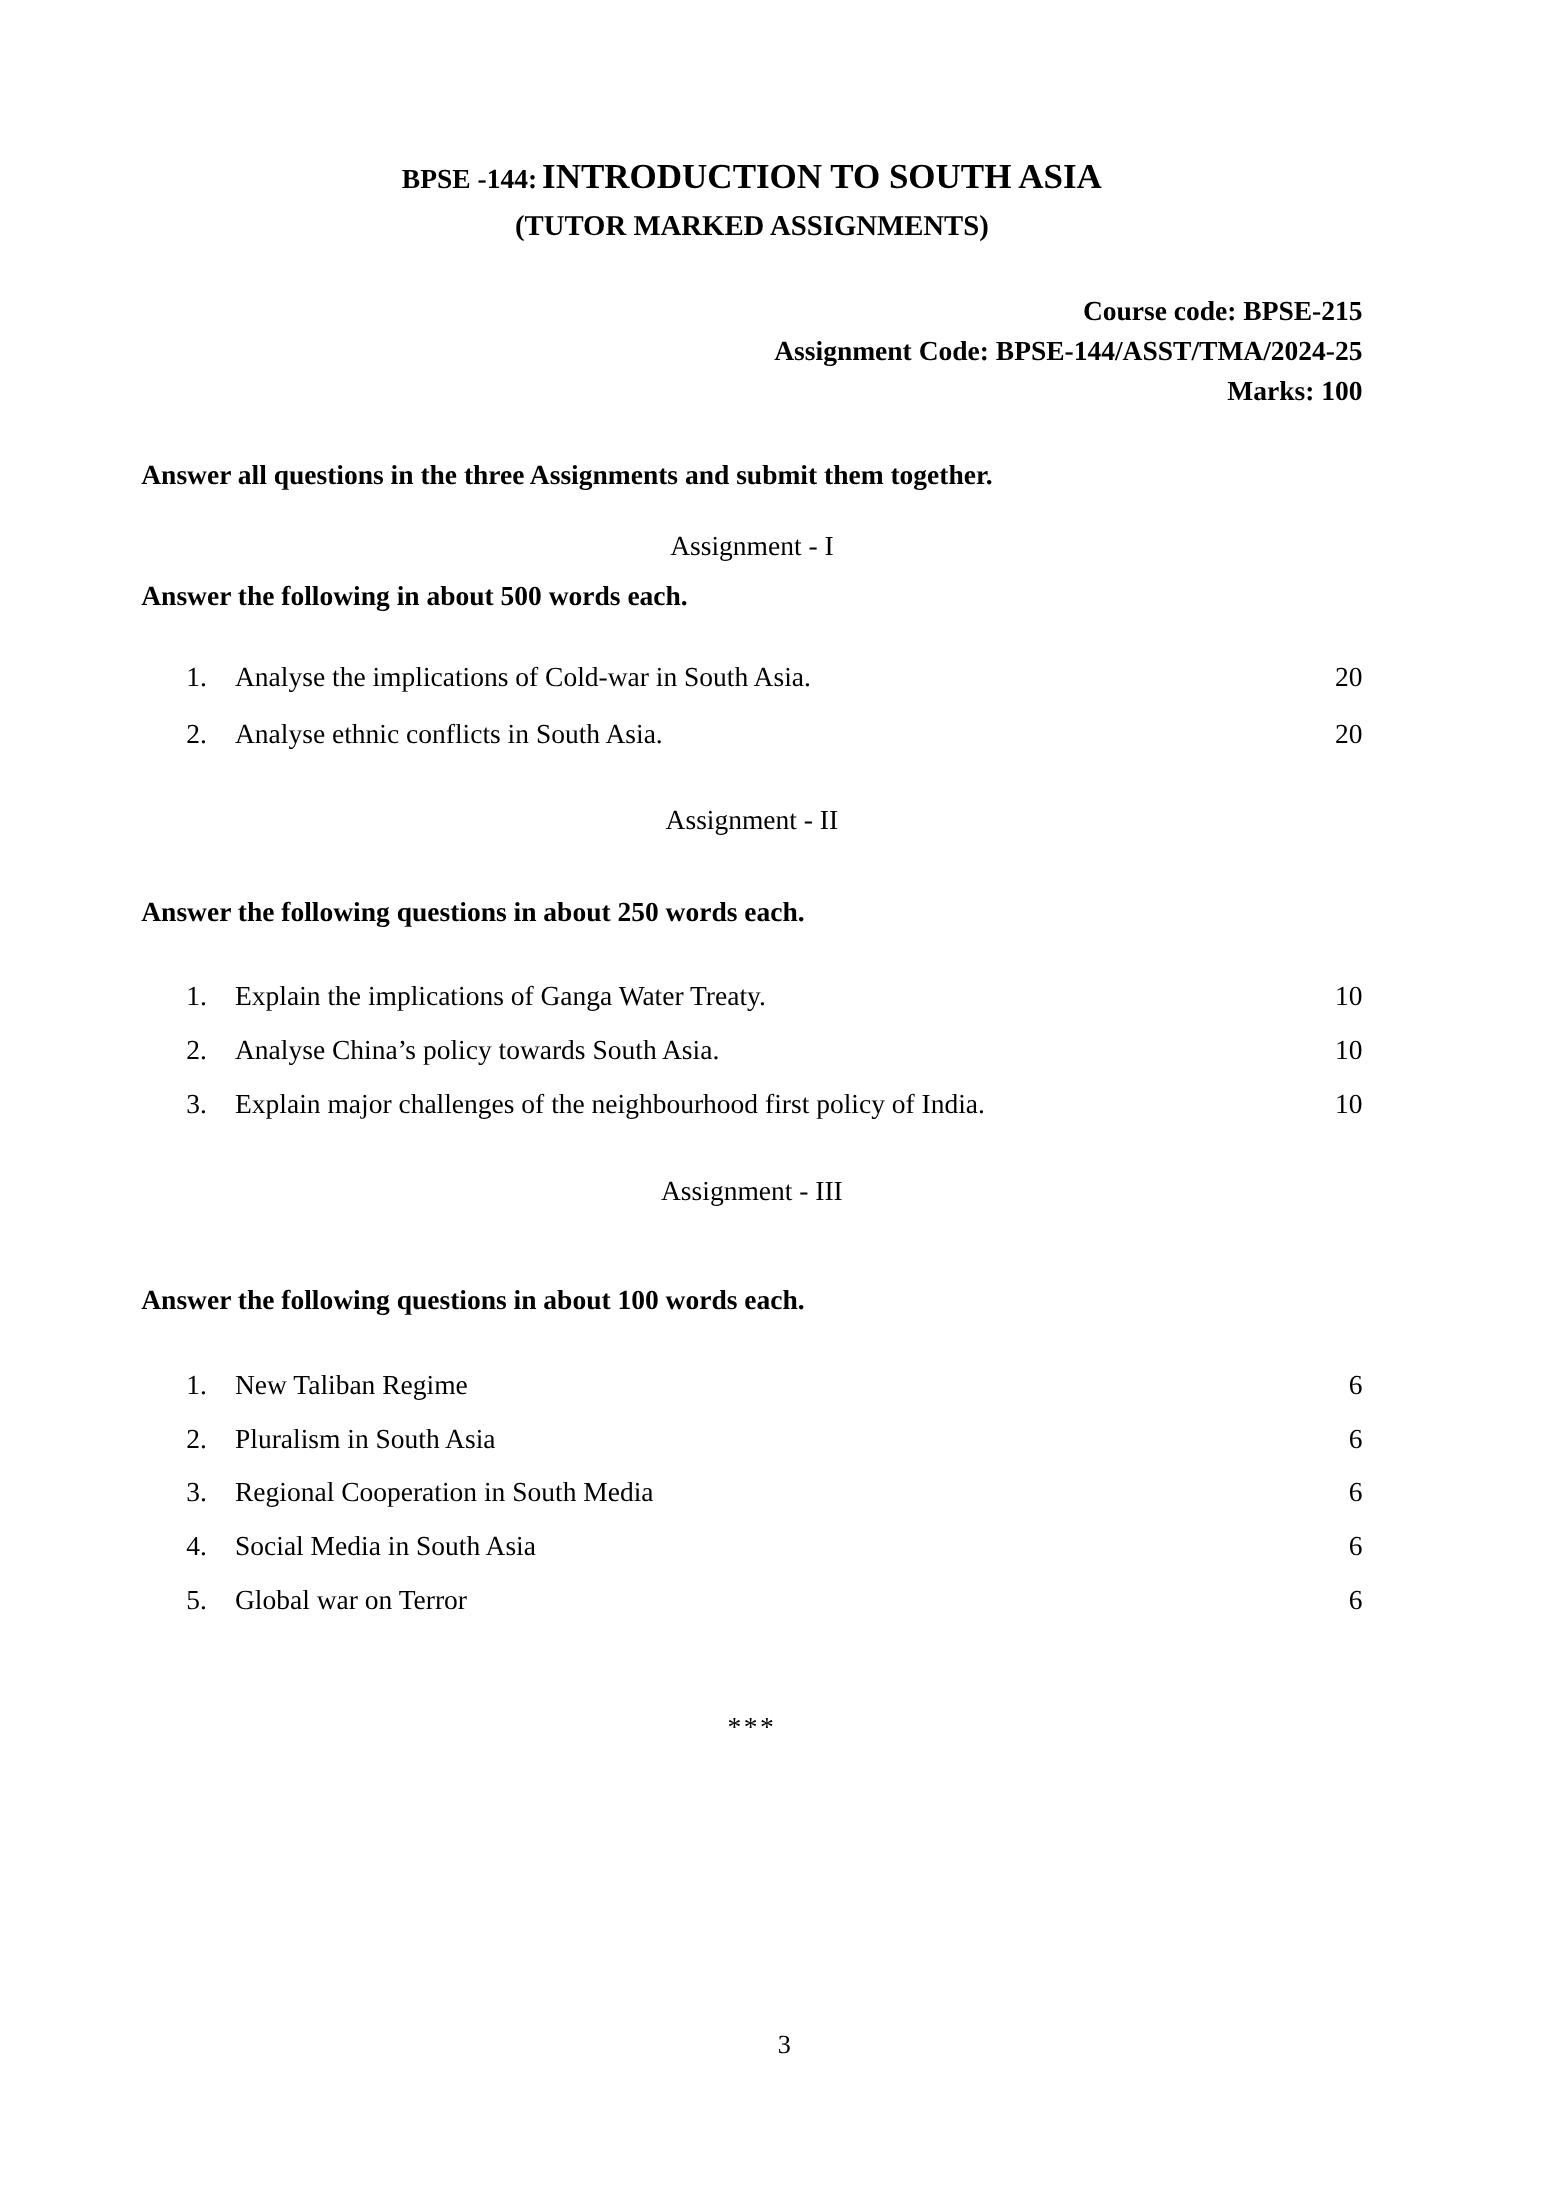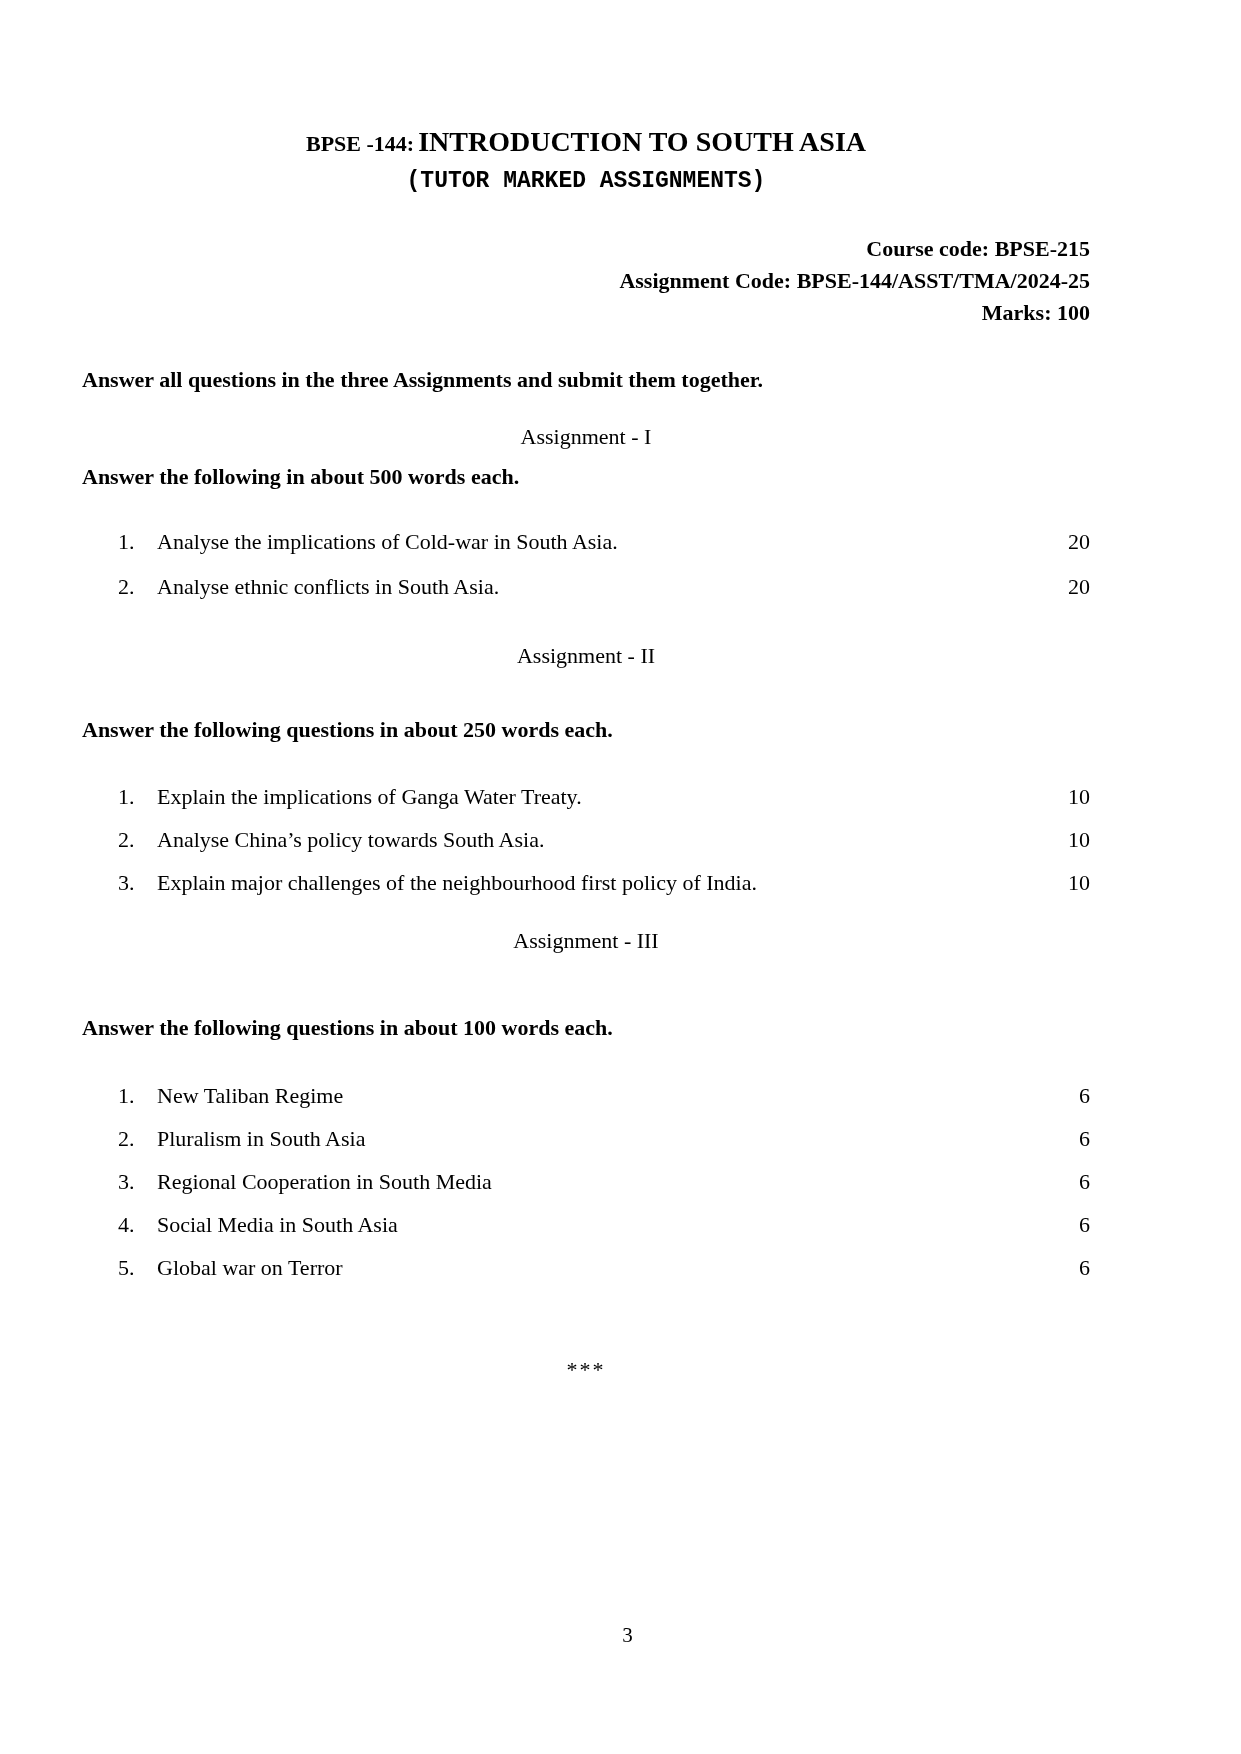--- a/index.html
+++ b/index.html
@@ -8,40 +8,39 @@
     background: #ffffff;
   }
   .page {
     position: relative;
     width: 1241px;
     height: 1754px;
     background: #ffffff;
     color: #000000;
     font-family: "Liberation Serif", "DejaVu Serif", serif;
     box-sizing: border-box;
-    padding: 125px 151px 0 82px;
+    padding: 125px 151px 0 113px;
     overflow: hidden;
   }
 
   
   .doc-title {
     text-align: center;
     font-weight: bold;
     line-height: 34px;
     white-space: nowrap;
   }
   .doc-title .title-prefix { font-size: 22px; }
   .doc-title .title-main   { font-size: 28px; }
   .doc-subtitle {
     text-align: center;
     font-weight: bold;
     font-size: 23px;
     line-height: 30px;
     margin-top: 3px;
-    font-family: Liberation Mono, monospace;
   }
 
   
   .meta {
     text-align: right;
     font-weight: bold;
     font-size: 22px;
     line-height: 32px;
     margin-top: 37px;
   }
@@ -81,21 +80,21 @@
   .sec-1 .assignment-heading  { margin-top: 27px; }
   .sec-1 .section-instruction { margin-top: 10px; }
   .sec-1 .q-list              { margin-top: 35px; }
   .sec-1 .q-row + .q-row      { margin-top: 15px; }
 
   .sec-2 .assignment-heading  { margin-top: 39px; }
   .sec-2 .section-instruction { margin-top: 44px; }
   .sec-2 .q-list              { margin-top: 37px; }
   .sec-2 .q-row + .q-row      { margin-top: 13px; }
 
-  .sec-3 .assignment-heading  { margin-top: 28px; }
+  .sec-3 .assignment-heading  { margin-top: 40px; }
   .sec-3 .section-instruction { margin-top: 57px; }
   .sec-3 .q-list              { margin-top: 38px; }
   .sec-3 .q-row + .q-row      { margin-top: 13px; }
 
   .separator {
     text-align: center;
     font-size: 22px;
     line-height: 30px;
     margin-top: 72px;
     letter-spacing: 2px;

